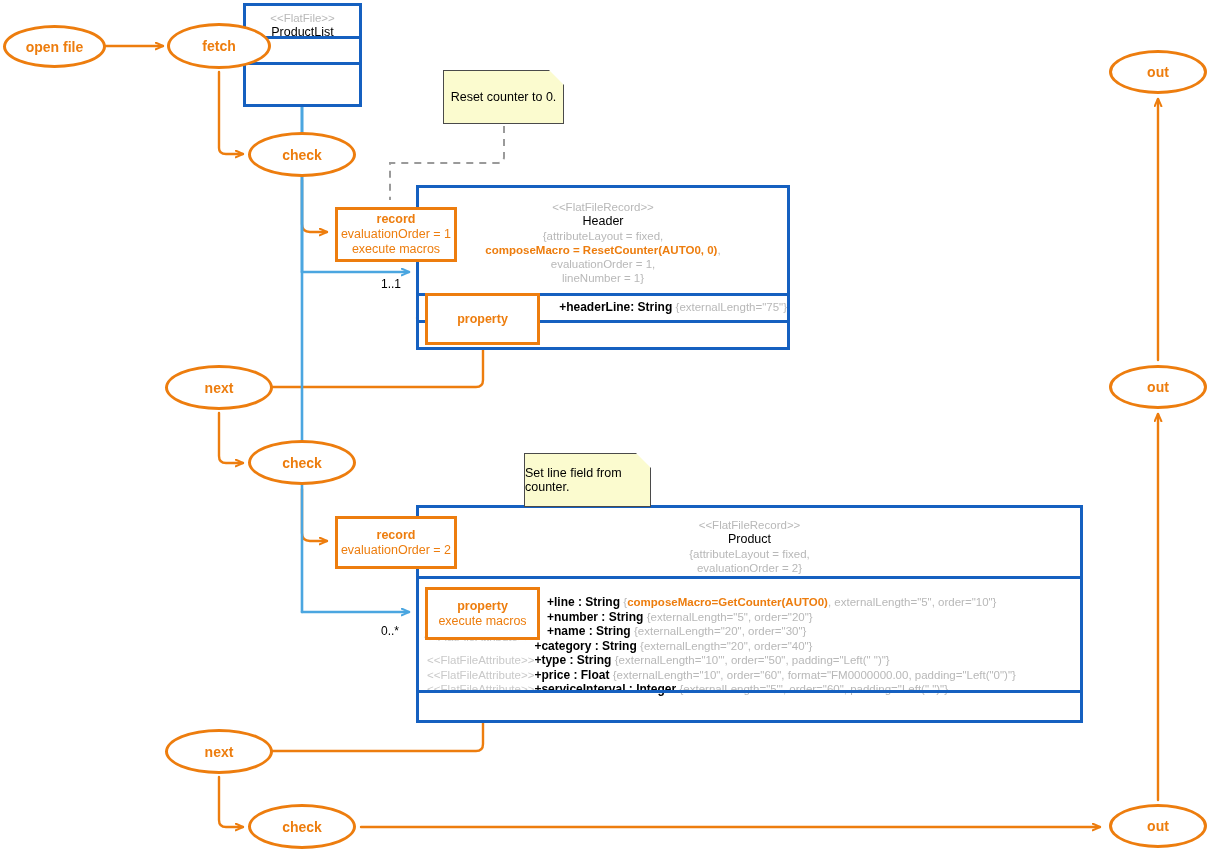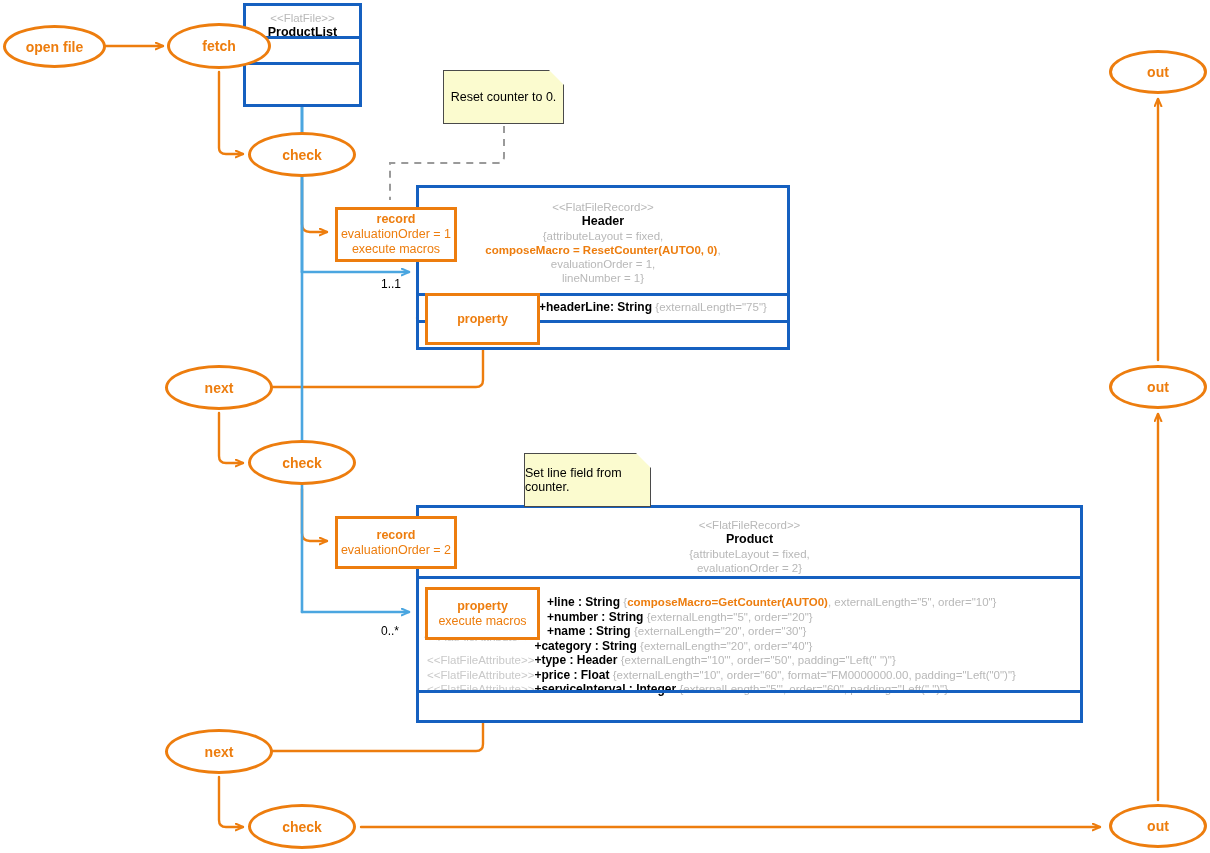--- a/index.html
+++ b/index.html
@@ -16,21 +16,21 @@
     box-sizing:border-box;
   }
   .umlcomp{
     border-top:3px solid #1560c0;box-sizing:border-box;position:relative;
   }
   .umlcomp.first{border-top:none;}
   .cls-stereo{
     color:#b8b8b8;font-size:11.5px;text-align:center;line-height:14px;
   }
   .cls-name{
-    color:#000000;font-weight:bold;font-size:12.5px;text-align:center;line-height:15px;
+    color:#000000;font-weight:normal;font-size:12.5px;text-align:center;line-height:15px;
   }
   .cls-props{
     color:#b8b8b8;font-size:11.5px;text-align:center;line-height:14px;
   }
   .cls-props .hot{color:#ed7d0e;font-weight:bold;}
   .attr-line{
     font-size:12px;line-height:14.5px;color:#000000;white-space:nowrap;
   }
   .attr-line .stereo{color:#c9c9c9;font-size:11.5px;}
   .attr-line .nm{color:#000000;font-weight:bold;}
@@ -136,21 +136,21 @@
 
   <div class="umlbox" style="left:416px;top:185px;width:374px;height:165px;">
     <div class="umlcomp first" style="height:105px;padding-top:12px;">
       <div class="cls-stereo">&lt;&lt;FlatFileRecord&gt;&gt;</div>
       <div class="cls-name">Header</div>
       <div class="cls-props">{attributeLayout = fixed,</div>
       <div class="cls-props"><span class="hot">composeMacro = ResetCounter(AUTO0, 0)</span><span>,</span></div>
       <div class="cls-props">evaluationOrder = 1,</div>
       <div class="cls-props">lineNumber = 1}</div>
     </div>
-    <div class="umlcomp" style="height:27px;padding:4px 0 0 120px;">
+    <div class="umlcomp" style="height:27px;padding:4px 0 0 120px;text-align:right;">
       <div class="attr-line"><span class="nm">+headerLine: String </span><span class="tag">{externalLength="75"}</span></div>
     </div>
     <div class="umlcomp" style="height:27px;"></div>
   </div>
 
   <div class="umlbox" style="left:416px;top:505px;width:667px;height:218px;">
     <div class="umlcomp first" style="height:68px;padding-top:10px;">
       <div class="cls-stereo">&lt;&lt;FlatFileRecord&gt;&gt;</div>
       <div class="cls-name">Product</div>
       <div class="cls-props">{attributeLayout = fixed,</div>
@@ -164,21 +164,21 @@
       <div class="attr-line" style="padding-left:128px;">
         <span class="nm">+number : String </span><span class="tag">{externalLength="5", order="20"}</span>
       </div>
       <div class="attr-line" style="padding-left:128px;">
         <span class="nm">+name : String </span><span class="tag">{externalLength="20", order="30"}</span>
       </div>
       <div class="attr-line" style="padding-left:8px;">
         <span class="stereo" style="visibility:hidden;">&lt;&lt;FlatFileAttribute&gt;&gt;</span><span class="nm">+category : String </span><span class="tag">{externalLength="20", order="40"}</span>
       </div>
       <div class="attr-line" style="padding-left:8px;">
-        <span class="stereo">&lt;&lt;FlatFileAttribute&gt;&gt;</span><span class="nm">+type : Header </span><span class="tag">{externalLength="10'", order="50", padding="Left(" ")"}</span>
+        <span class="stereo">&lt;&lt;FlatFileAttribute&gt;&gt;</span><span class="nm">+type : String </span><span class="tag">{externalLength="10'", order="50", padding="Left(" ")"}</span>
       </div>
       <div class="attr-line" style="padding-left:8px;">
         <span class="stereo">&lt;&lt;FlatFileAttribute&gt;&gt;</span><span class="nm">+price : Float </span><span class="tag">{externalLength="10", order="60", format="FM0000000.00, padding="Left("0")"}</span>
       </div>
       <div class="attr-line" style="padding-left:8px;">
         <span class="stereo">&lt;&lt;FlatFileAttribute&gt;&gt;</span><span class="nm">+serviceInterval : Integer </span><span class="tag">{externalLength="5'", order="60", padding="Left(" ")"}</span>
       </div>
     </div>
 
     <div class="umlcomp" style="height:33px;"></div>

